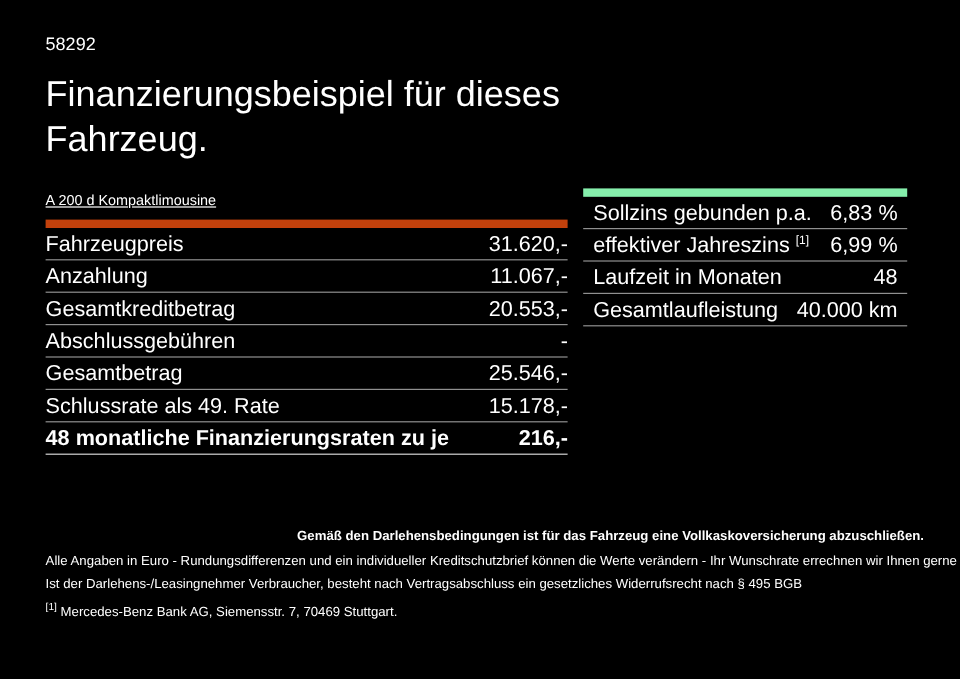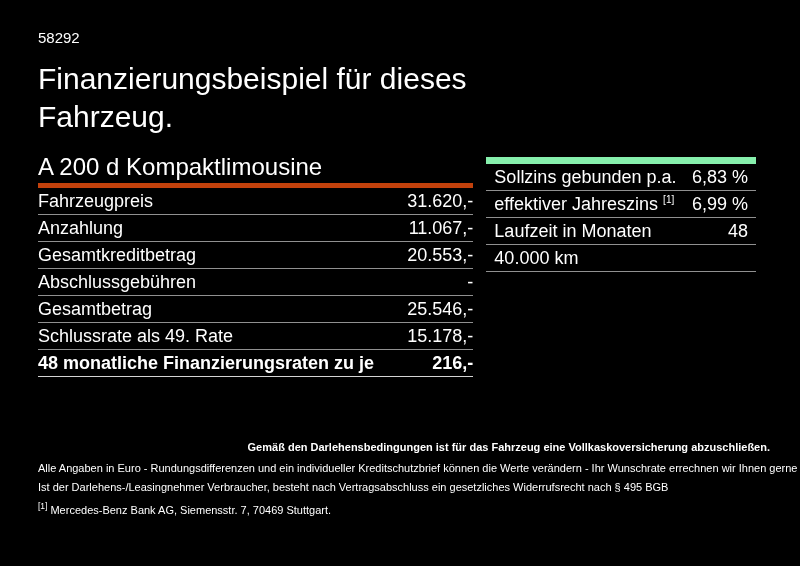--- a/index.html
+++ b/index.html
@@ -36,24 +36,25 @@
     align-items: flex-start;
     margin-top: 21px;
   }
   .col-left { width: 444px; }
   .col-right {
     width: 275px;
     margin-left: 13px;
     border-top: 7px solid #86efac;
   }
   .vehicle-row {
-    font-size: 24px;
+    font-size: 12px;
     line-height: 20px;
     padding-bottom: 6px;
-    border-bottom: 5px solid #c2410c;
+    border-bottom: 7px solid #c2410c;
+    text-decoration: underline;
   }
   .row {
     display: flex;
     justify-content: space-between;
     align-items: baseline;
     font-size: 18px;
     line-height: 20px;
     padding: 3px 0;
     border-bottom: 1px solid #909090;
   }
@@ -156,20 +157,21 @@
         </div>
         <div class="row">
           <span class="label"><span>effektiver Jahreszins </span><sup>[1]</sup></span>
           <span class="value">6,99 %</span>
         </div>
         <div class="row">
           <span class="label"><span>Laufzeit in Monaten</span><sup></sup></span>
           <span class="value">48</span>
         </div>
         <div class="row">
+          <span class="label"><span>Gesamtlaufleistung</span><sup></sup></span>
           <span class="value">40.000 km</span>
         </div>
       </div>
 
     </div>
   </div>
 
   <div class="footer">
     <div class="bold-note">Gemäß den Darlehensbedingungen ist für das Fahrzeug eine Vollkaskoversicherung abzuschließen.</div>
     <div class="notes">

